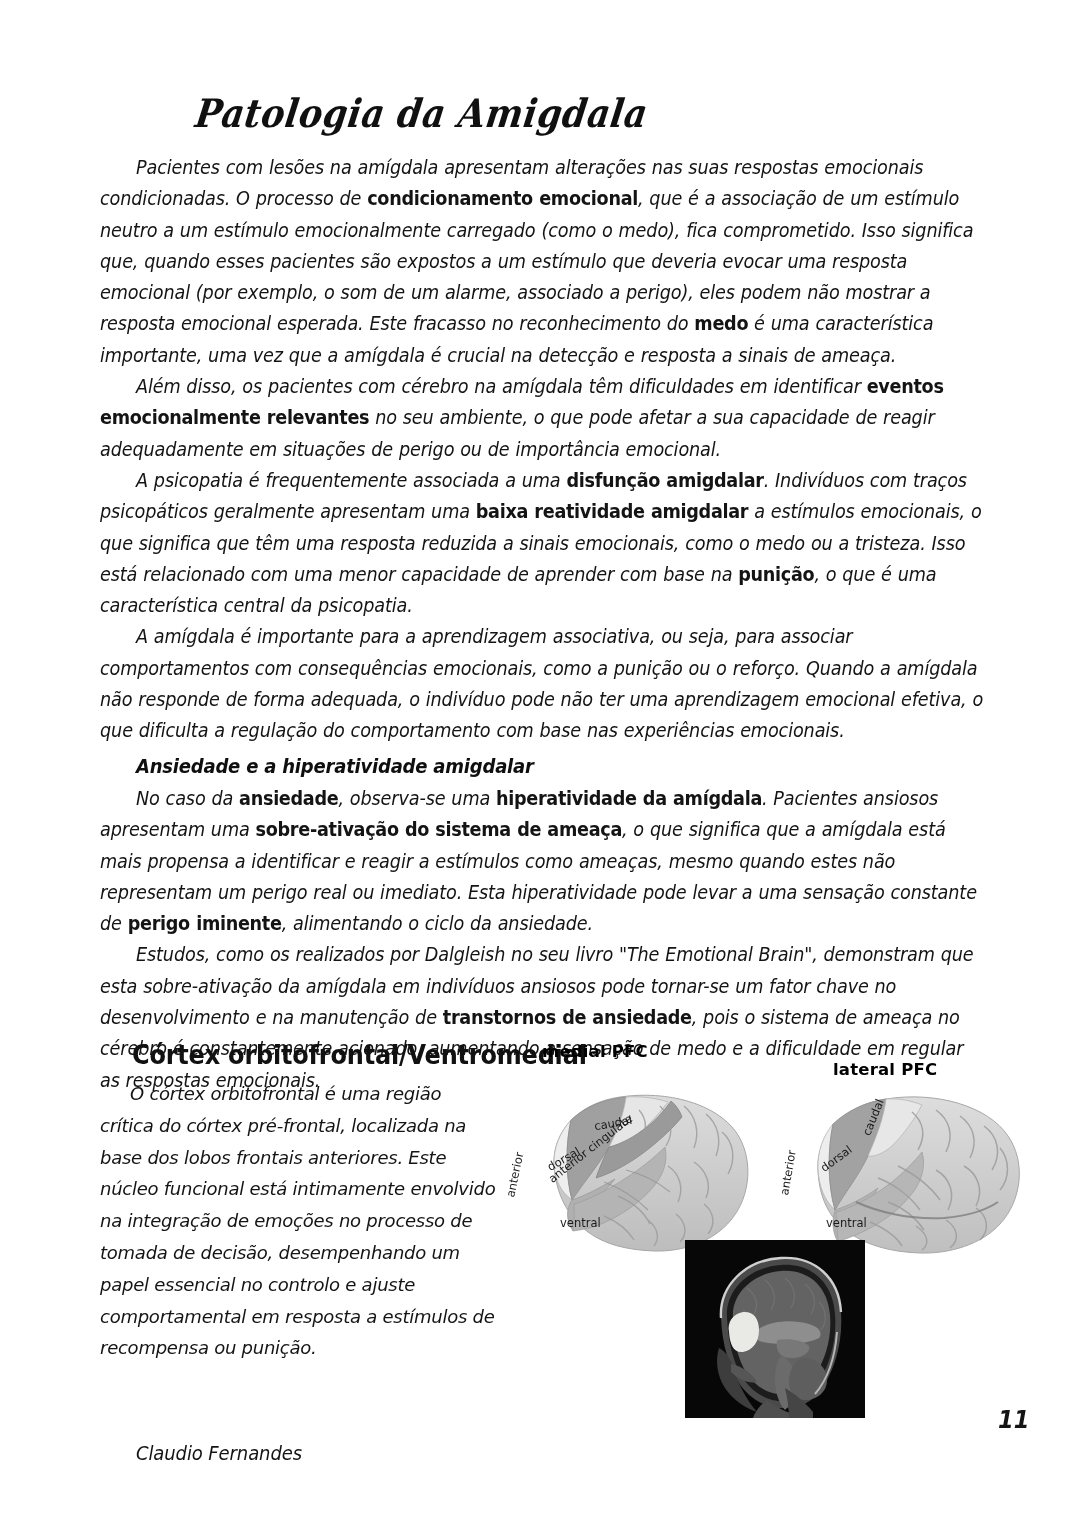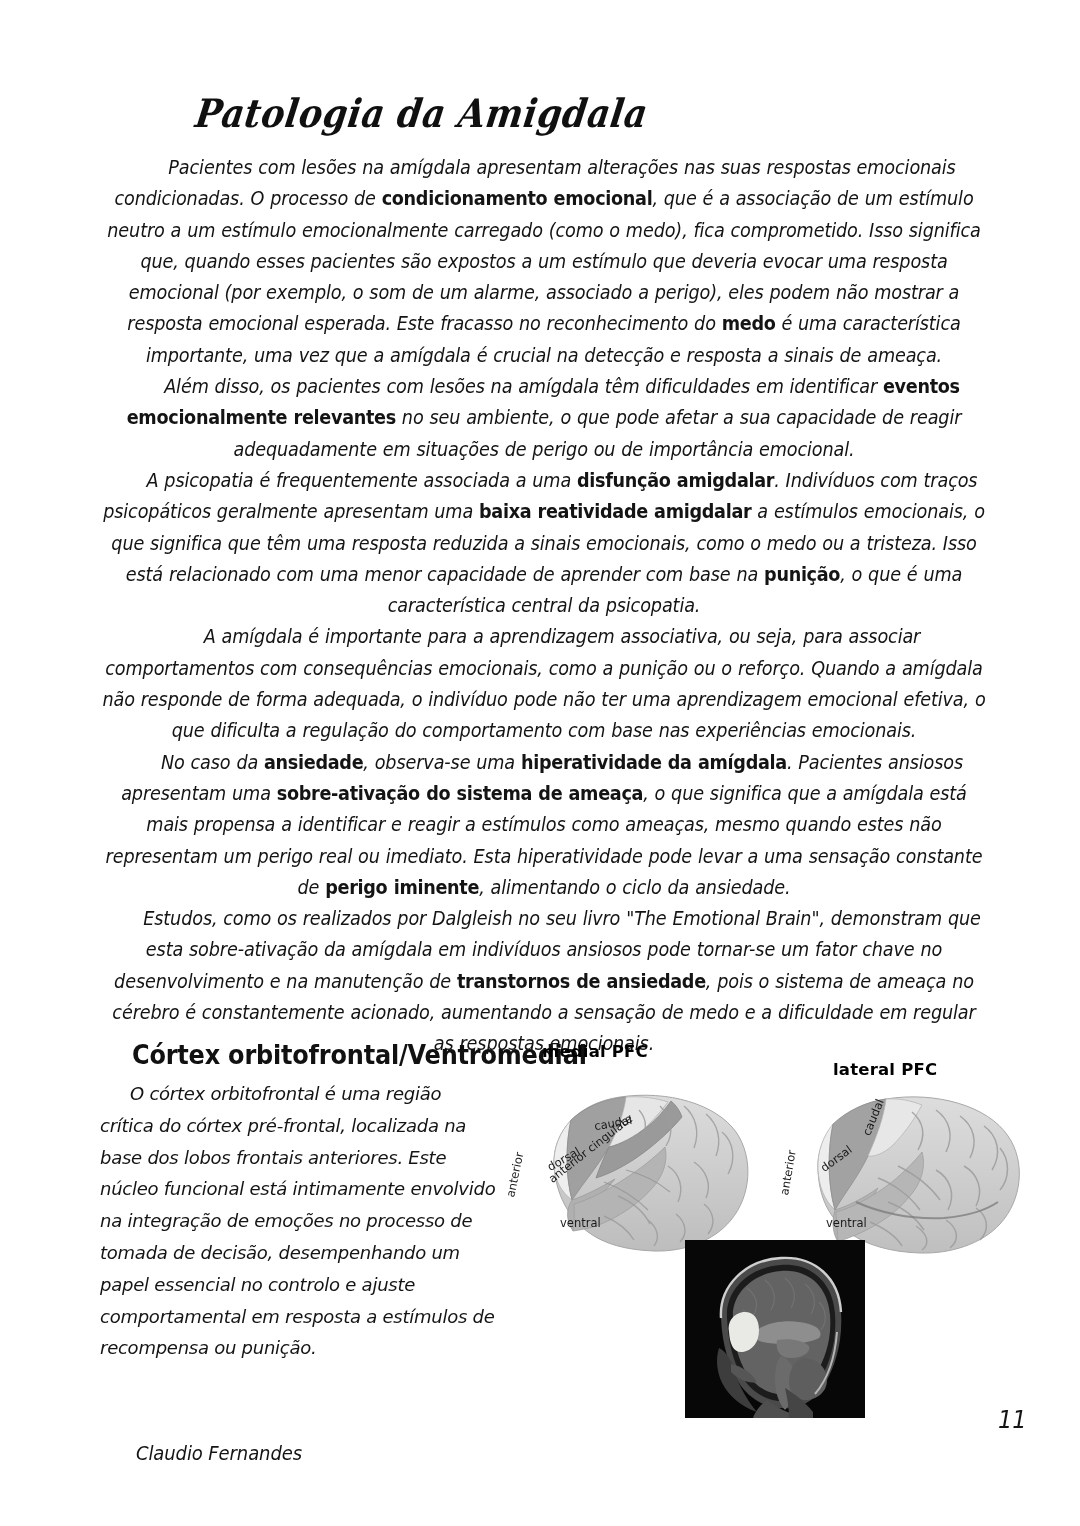--- a/index.html
+++ b/index.html
@@ -39,21 +39,21 @@
     left: 100px;
     top: 152px;
     width: 888px;
   }
   .para {
     font-family: "DejaVu Sans Condensed", "Liberation Sans Narrow", "Liberation Sans", sans-serif;
     font-style: italic;
     font-size: 19.6px;
     line-height: 31.3px;
     letter-spacing: -0.12px;
-    text-align: center;
+    text-align: left;
     margin: 0 0 0 0;
     color: #141414;
     word-spacing: 0.4px;
   }
   .para.indent { text-indent: 36px; }
   .para b {
     font-weight: 700;
     font-style: normal;
     letter-spacing: -0.3px;
   }
@@ -161,40 +161,42 @@
     letter-spacing: -0.1px;
   }
   .footer-page {
     position: absolute;
     left: 998px;
     top: 1405px;
     font-family: "DejaVu Sans Condensed", "Liberation Sans Narrow", "Liberation Sans", sans-serif;
     font-style: italic;
     font-size: 25px;
     color: #141414;
+    font-weight: bold;
   }
 </style>
 </head>
 <body>
 
 <div class="page">
 
   <div class="doc-title">Patologia da Amigdala</div>
 
   <div class="text-col">
 
     <p class="para indent"><span>Pacientes com lesões na amígdala apresentam alterações nas suas respostas emocionais condicionadas. O processo de </span><b>condicionamento emocional</b><span>, que é a associação de um estímulo neutro a um estímulo emocionalmente carregado (como o medo), fica comprometido. Isso significa que, quando esses pacientes são expostos a um estímulo que deveria evocar uma resposta emocional (por exemplo, o som de um alarme, associado a perigo), eles podem não mostrar a resposta emocional esperada. Este fracasso no reconhecimento do </span><b>medo</b><span> é uma característica importante, uma vez que a amígdala é crucial na detecção e resposta a sinais de ameaça.</span></p>
 
-    <p class="para indent"><span>Além disso, os pacientes com lesões na amígdala têm dificuldades em identificar </span><b>eventos emocionalmente relevantes</b><span> no seu ambiente, o que pode afetar a sua capacidade de reagir adequadamente em situações de perigo ou de importância emocional.</span></p>
+    <p class="para indent"><span>Além disso, os pacientes com cérebro na amígdala têm dificuldades em identificar </span><b>eventos emocionalmente relevantes</b><span> no seu ambiente, o que pode afetar a sua capacidade de reagir adequadamente em situações de perigo ou de importância emocional.</span></p>
 
 
     <p class="para indent"><span>A psicopatia é frequentemente associada a uma </span><b>disfunção amigdalar</b><span>. Indivíduos com traços psicopáticos geralmente apresentam uma </span><b>baixa reatividade amigdalar</b><span> a estímulos emocionais, o que significa que têm uma resposta reduzida a sinais emocionais, como o medo ou a tristeza. Isso está relacionado com uma menor capacidade de aprender com base na </span><b>punição</b><span>, o que é uma característica central da psicopatia.</span></p>
 
     <p class="para indent">A amígdala é importante para a aprendizagem associativa, ou seja, para associar comportamentos com consequências emocionais, como a punição ou o reforço. Quando a amígdala não responde de forma adequada, o indivíduo pode não ter uma aprendizagem emocional efetiva, o que dificulta a regulação do comportamento com base nas experiências emocionais.</p>
 
+    <div class="subhead">Ansiedade e a hiperatividade amigdalar</div>
 
     <p class="para indent"><span>No caso da </span><b>ansiedade</b><span>, observa-se uma </span><b>hiperatividade da amígdala</b><span>. Pacientes ansiosos apresentam uma </span><b>sobre-ativação do sistema de ameaça</b><span>, o que significa que a amígdala está mais propensa a identificar e reagir a estímulos como ameaças, mesmo quando estes não representam um perigo real ou imediato. Esta hiperatividade pode levar a uma sensação constante de </span><b>perigo iminente</b><span>, alimentando o ciclo da ansiedade.</span></p>
 
     <p class="para indent"><span>Estudos, como os realizados por Dalgleish no seu livro "The Emotional Brain", demonstram que esta sobre-ativação da amígdala em indivíduos ansiosos pode tornar-se um fator chave no desenvolvimento e na manutenção de </span><b>transtornos de ansiedade</b><span>, pois o sistema de ameaça no cérebro é constantemente acionado, aumentando a sensação de medo e a dificuldade em regular as respostas emocionais.</span></p>
 
   </div>
 
   <div class="ofc-block">
     <div class="ofc-title">Córtex  orbitofrontal/Ventromedial</div>
     <p class="ofc-para">O córtex orbitofrontal é uma região crítica do córtex pré-frontal, localizada na base dos lobos frontais anteriores. Este núcleo funcional está intimamente envolvido na integração de emoções no processo de tomada de decisão, desempenhando um papel essencial no controlo e ajuste comportamental em resposta a estímulos de recompensa ou punição.</p>

